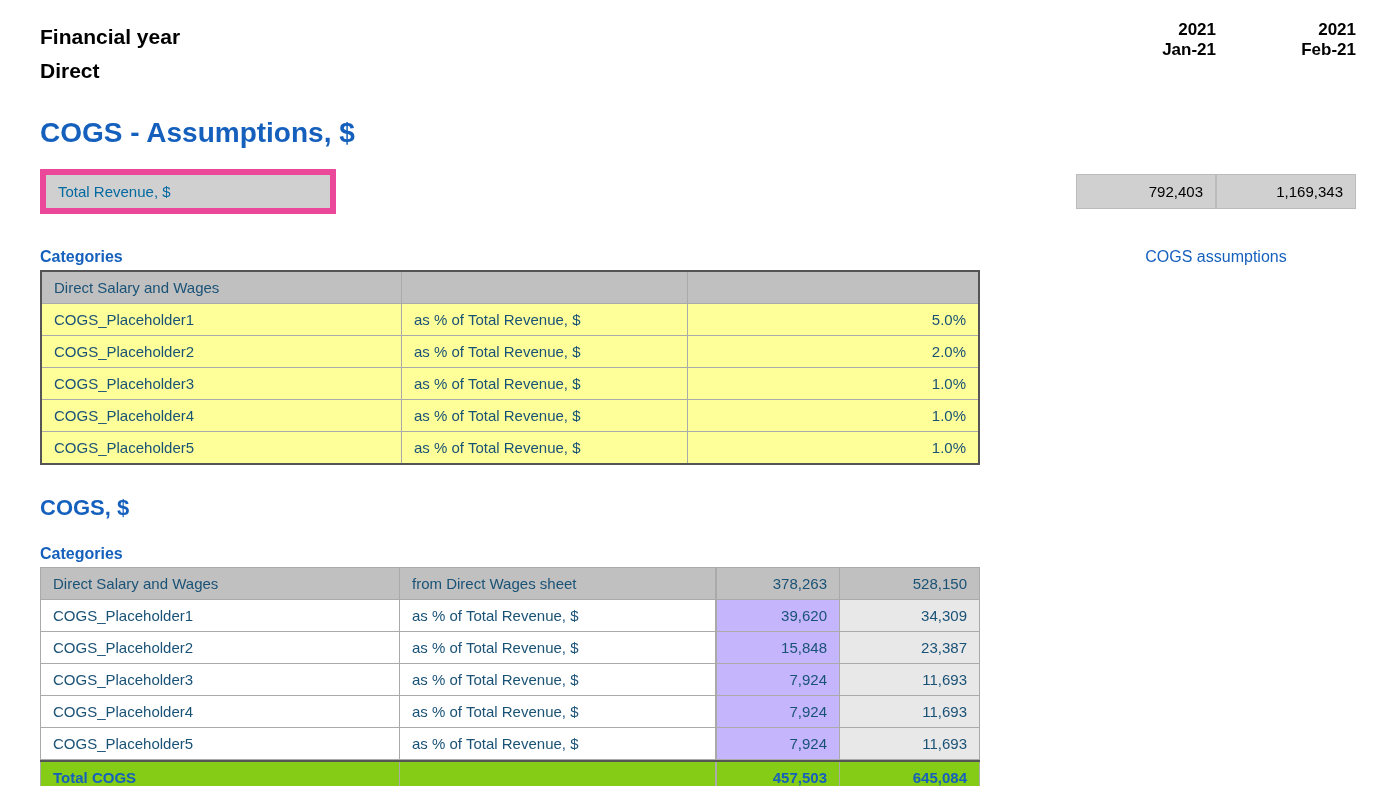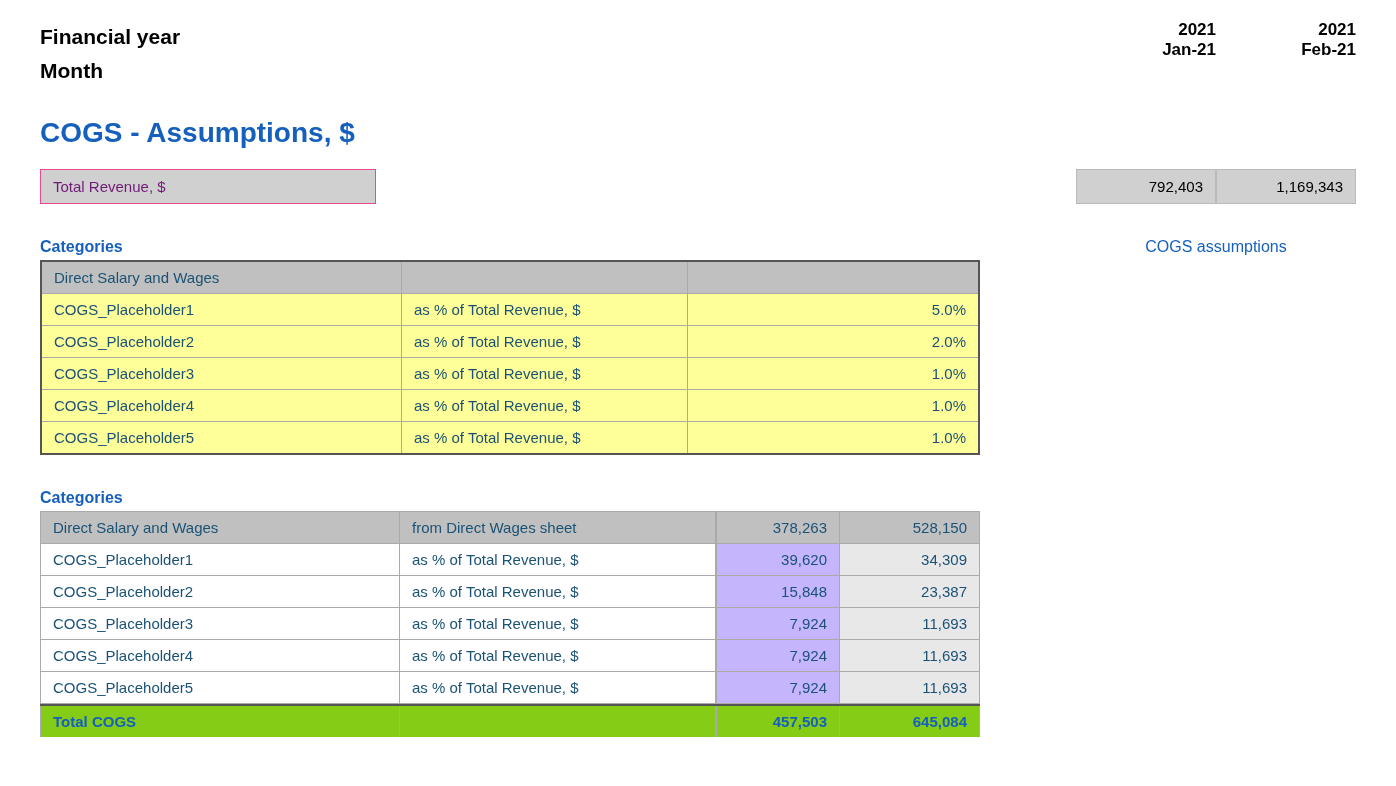--- a/index.html
+++ b/index.html
@@ -45,25 +45,25 @@
     }
 
     
     .revenue-row {
       display: flex;
       align-items: center;
       margin-bottom: 30px;
     }
     .revenue-label-cell {
       background: #d0d0d0;
-      width: 336px;
+      width: 296px;
       padding: 8px 12px;
       font-size: 15px;
-      color: #701a75;
-      border: 1px solid #ec4899;
+      color: #0369a1;
+      border: 6px solid #ec4899;
     }
     .revenue-spacer {
       flex: 1;
     }
     .revenue-values {
       display: flex;
     }
     .revenue-value-cell {
       background: #d0d0d0;
       width: 140px;
@@ -214,21 +214,21 @@
     .highlight-val {
       background: #c0c0c0 !important;
     }
   </style>
 </head>
 <body>
 
 <div class="header-section">
   <div class="header-labels">
     <div>Financial year</div>
-    <div>Month</div>
+    <div>Direct</div>
   </div>
   <div class="header-values">
     <div class="header-col">
       <div>2021</div>
       <div>Jan-21</div>
     </div>
     <div class="header-col">
       <div>2021</div>
       <div>Feb-21</div>
     </div>
@@ -282,20 +282,21 @@
     </div>
     <div class="row row-data">
       <div class="cell-category row-data">COGS_Placeholder5</div>
       <div class="cell-description row-data">as % of Total Revenue, $</div>
       <div class="cell-value row-data">1.0%</div>
     </div>
   </div>
 </div>
 
 <div class="table-section" style="margin-top: 30px;">
+  <div class="section-title" style="font-size:22px;">COGS, $</div>
   <div class="categories-header">
     <div class="col-category-header">Categories</div>
   </div>
   <div class="cogs-table">
 
     <div class="row cogs-row-highlight" style="border-top:1px solid #aaa;">
       <div class="cell-category" style="background:#c0c0c0;">Direct Salary and Wages</div>
       <div class="cell-description" style="background:#c0c0c0;">from Direct Wages sheet</div>
       <div class="cell-value highlight-val" style="border-left:1px solid #aaa;">378,263</div>
       <div class="cell-value2 highlight-val">528,150</div>

